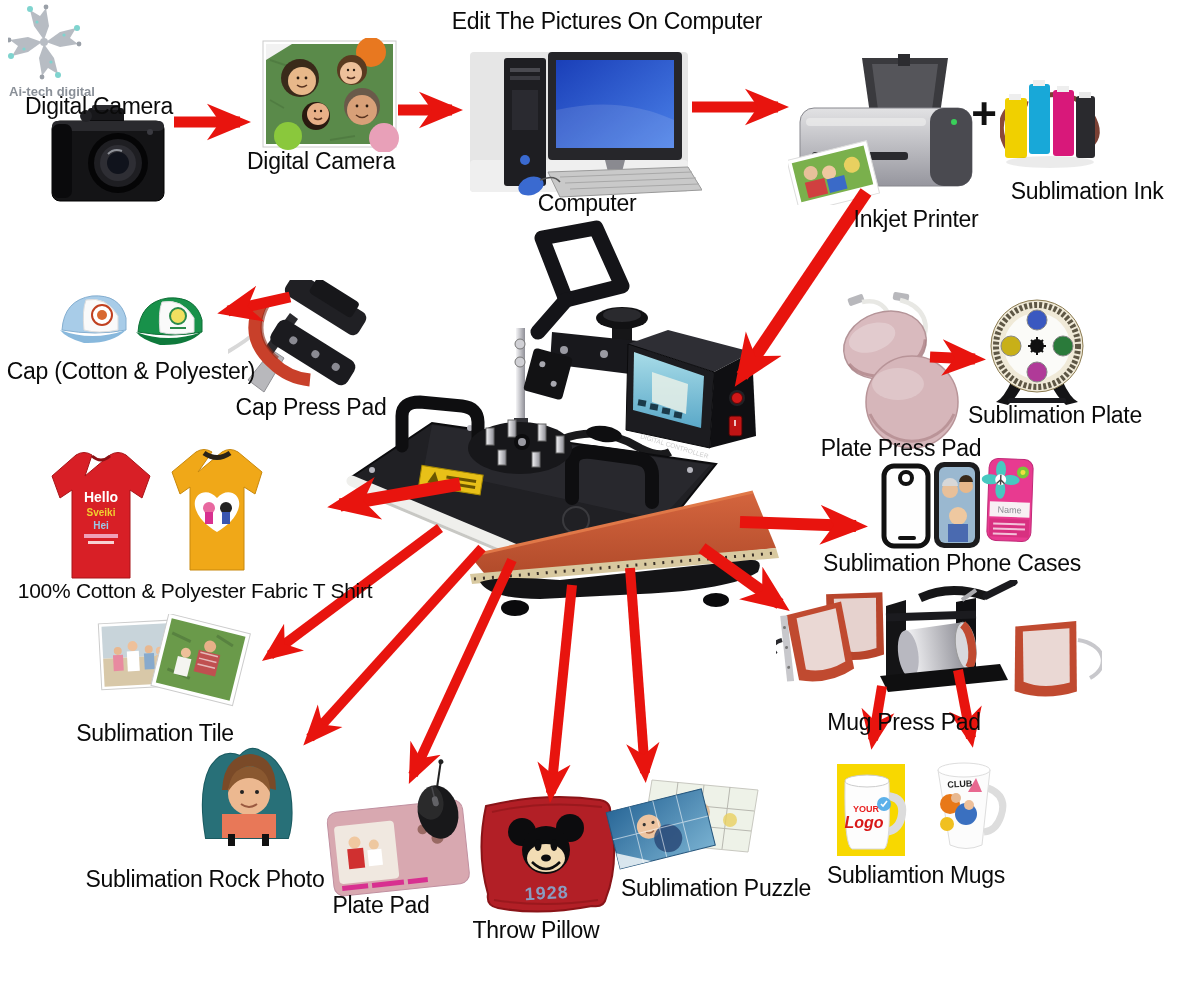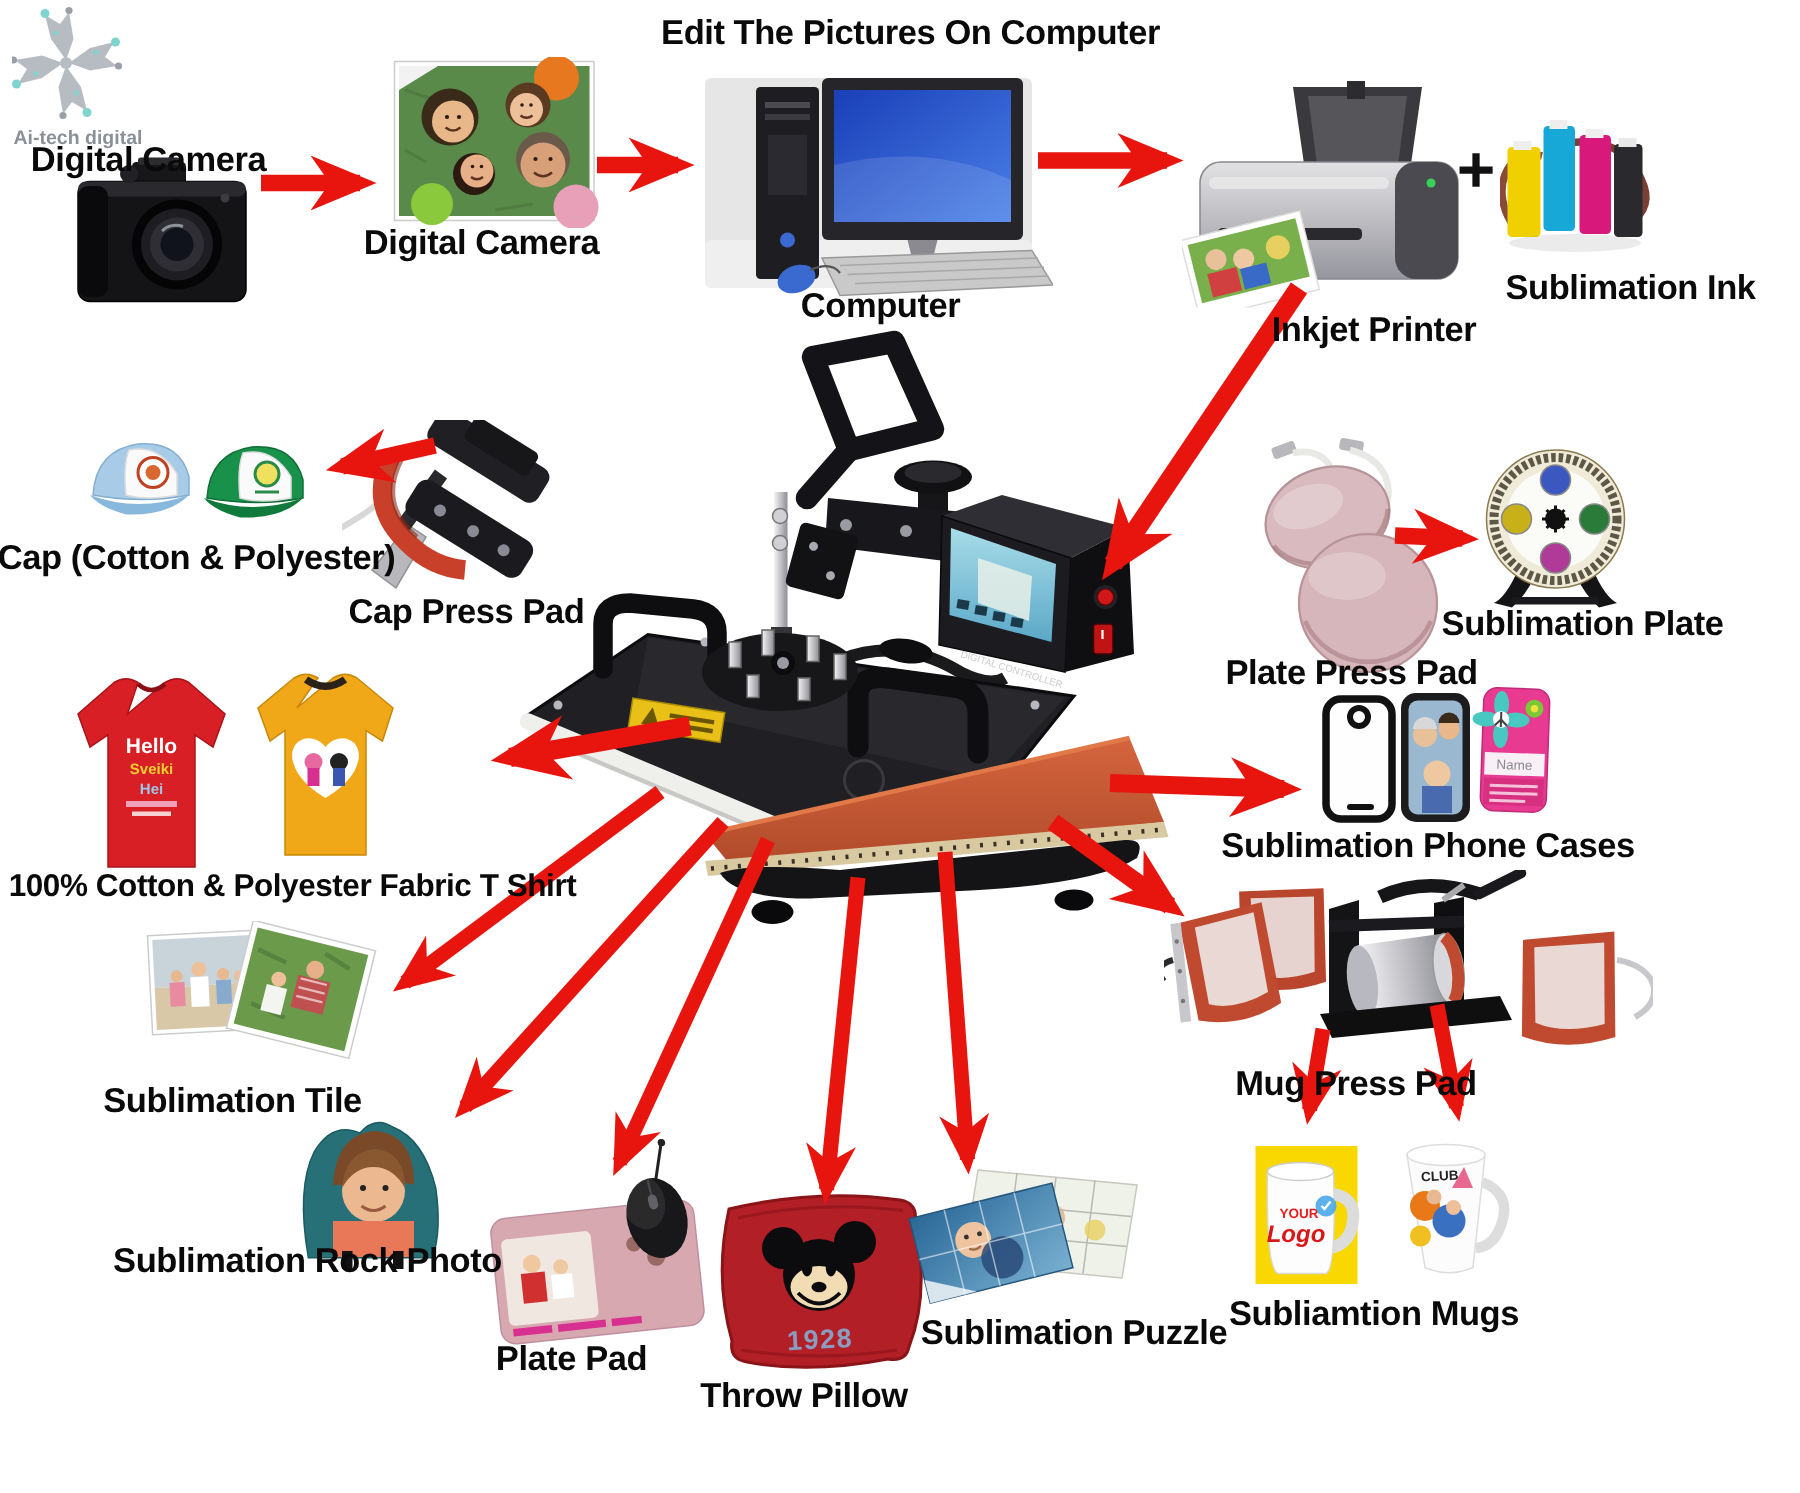--- a/index.html
+++ b/index.html
@@ -1,20 +1,20 @@
 <!DOCTYPE html>
 <html><head>
 <meta charset="utf-8">
 <style>
   html,body{margin:0;padding:0}
   body{width:1200px;height:995px;position:relative;overflow:hidden;background:#ffffff;
        font-family:"Liberation Sans",sans-serif}
   .illo{position:absolute;z-index:2}
   .layer{position:absolute;left:0;top:0;z-index:5;pointer-events:none}
-  .lbl{position:absolute;transform:translateX(-50%);white-space:nowrap;font-weight:bold;
+  .lbl{position:absolute;transform:translateX(-50%);white-space:nowrap;font-weight:normal;
        font-size:23px;color:#0a0a0a;letter-spacing:-0.3px;z-index:6;line-height:1.05}
   .lbl.small{font-size:21px}
   .plus{position:absolute;transform:translateX(-50%);font-weight:bold;font-size:44px;
         color:#111;z-index:6;line-height:1}
 </style>
 </head>
 <body>
 
 <svg class="layer" width="1200" height="995" viewBox="0 0 1200 995">
   <defs>
@@ -574,21 +574,21 @@
 <div class="lbl" style="left:321px;top:149px">Digital Camera</div>
 <div class="lbl" style="left:607px;top:9px">Edit The Pictures On Computer</div>
 <div class="lbl" style="left:587px;top:191px">Computer</div>
 <div class="lbl" style="left:916px;top:207px">Inkjet Printer</div>
 <div class="plus" style="left:984px;top:92px">+</div>
 <div class="lbl" style="left:1087px;top:179px">Sublimation Ink</div>
 <div class="lbl" style="left:131px;top:359px">Cap (Cotton &amp; Polyester)</div>
 <div class="lbl" style="left:311px;top:395px">Cap Press Pad</div>
 <div class="lbl small" style="left:195px;top:580px">100% Cotton &amp; Polyester Fabric T Shirt</div>
 <div class="lbl" style="left:155px;top:721px">Sublimation Tile</div>
-<div class="lbl" style="left:205px;top:828px">Sublimation Rock Photo</div>
+<div class="lbl" style="left:205px;top:867px">Sublimation Rock Photo</div>
 <div class="lbl" style="left:381px;top:893px">Plate Pad</div>
 <div class="lbl" style="left:536px;top:918px">Throw Pillow</div>
 <div class="lbl" style="left:716px;top:876px">Sublimation Puzzle</div>
 <div class="lbl" style="left:916px;top:863px">Subliamtion Mugs</div>
 <div class="lbl" style="left:904px;top:710px">Mug Press Pad</div>
 <div class="lbl" style="left:952px;top:551px">Sublimation Phone Cases</div>
 <div class="lbl" style="left:901px;top:436px">Plate Press Pad</div>
 <div class="lbl" style="left:1055px;top:403px">Sublimation Plate</div>
 
 </body></html>

